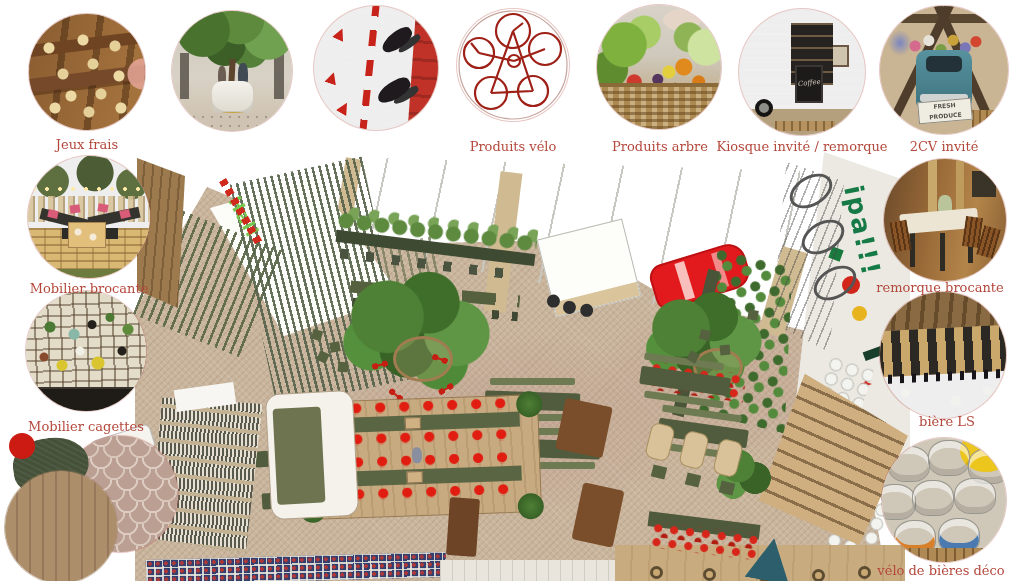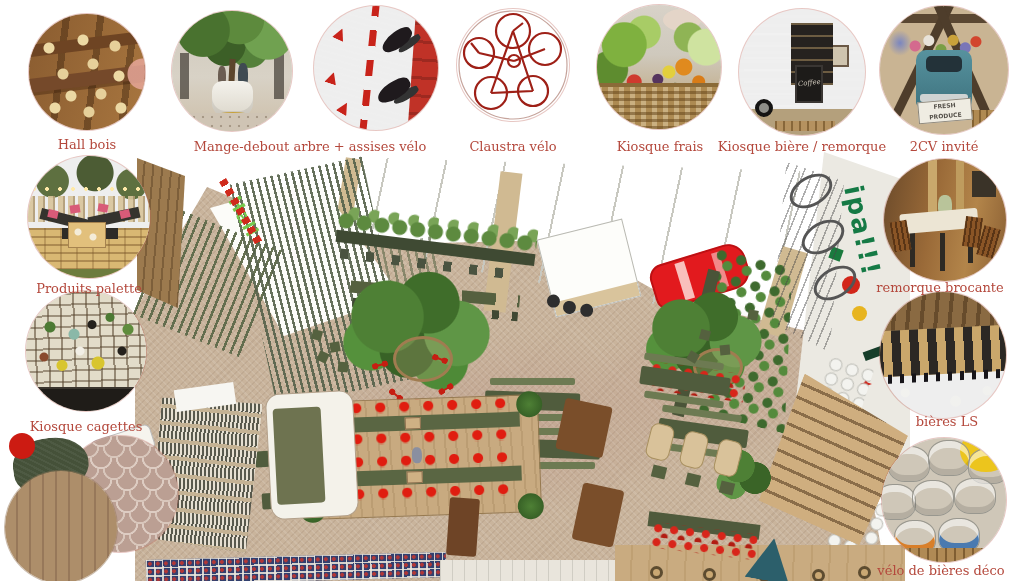--- a/index.html
+++ b/index.html
@@ -676,25 +676,24 @@
     <div class="keg kg2"></div>
     <div class="keg kg3"></div>
     <div class="keg kg4"></div>
     <div class="keg kg5"></div>
     <div class="keg kg6"></div>
     <div class="keg kg7"></div>
     <div class="keg kg8"></div>
     <div class="ft-pallet"></div>
   </figure>
 
-  <div class="lbl" style="left:87px;top:137px">Hall bois</div>
-  <div class="lbl" style="left:310px;top:139px">Mange-debout arbre + assises vélo</div>
-  <div class="lbl" style="left:513px;top:139px">Claustra vélo</div>
-  <div class="lbl" style="left:660px;top:139px">Kiosque frais</div>
-  <div class="lbl" style="left:802px;top:139px">Kiosque bière / remorque</div>
+  <div class="lbl" style="left:87px;top:137px">Jeux frais</div>
+  <div class="lbl" style="left:513px;top:139px">Produits vélo</div>
+  <div class="lbl" style="left:660px;top:139px">Produits arbre</div>
+  <div class="lbl" style="left:802px;top:139px">Kiosque invité / remorque</div>
   <div class="lbl" style="left:944px;top:139px">2CV invité</div>
-  <div class="lbl" style="left:89px;top:281px">Produits palette</div>
-  <div class="lbl" style="left:86px;top:419px">Kiosque cagettes</div>
+  <div class="lbl" style="left:89px;top:281px">Mobilier brocante</div>
+  <div class="lbl" style="left:86px;top:419px">Mobilier cagettes</div>
   <div class="lbl" style="left:940px;top:280px">remorque brocante</div>
-  <div class="lbl" style="left:947px;top:414px">bières LS</div>
+  <div class="lbl" style="left:947px;top:414px">bière LS</div>
   <div class="lbl" style="left:941px;top:563px">vélo de bières déco</div>
 
 </div>
 
 </body></html>

